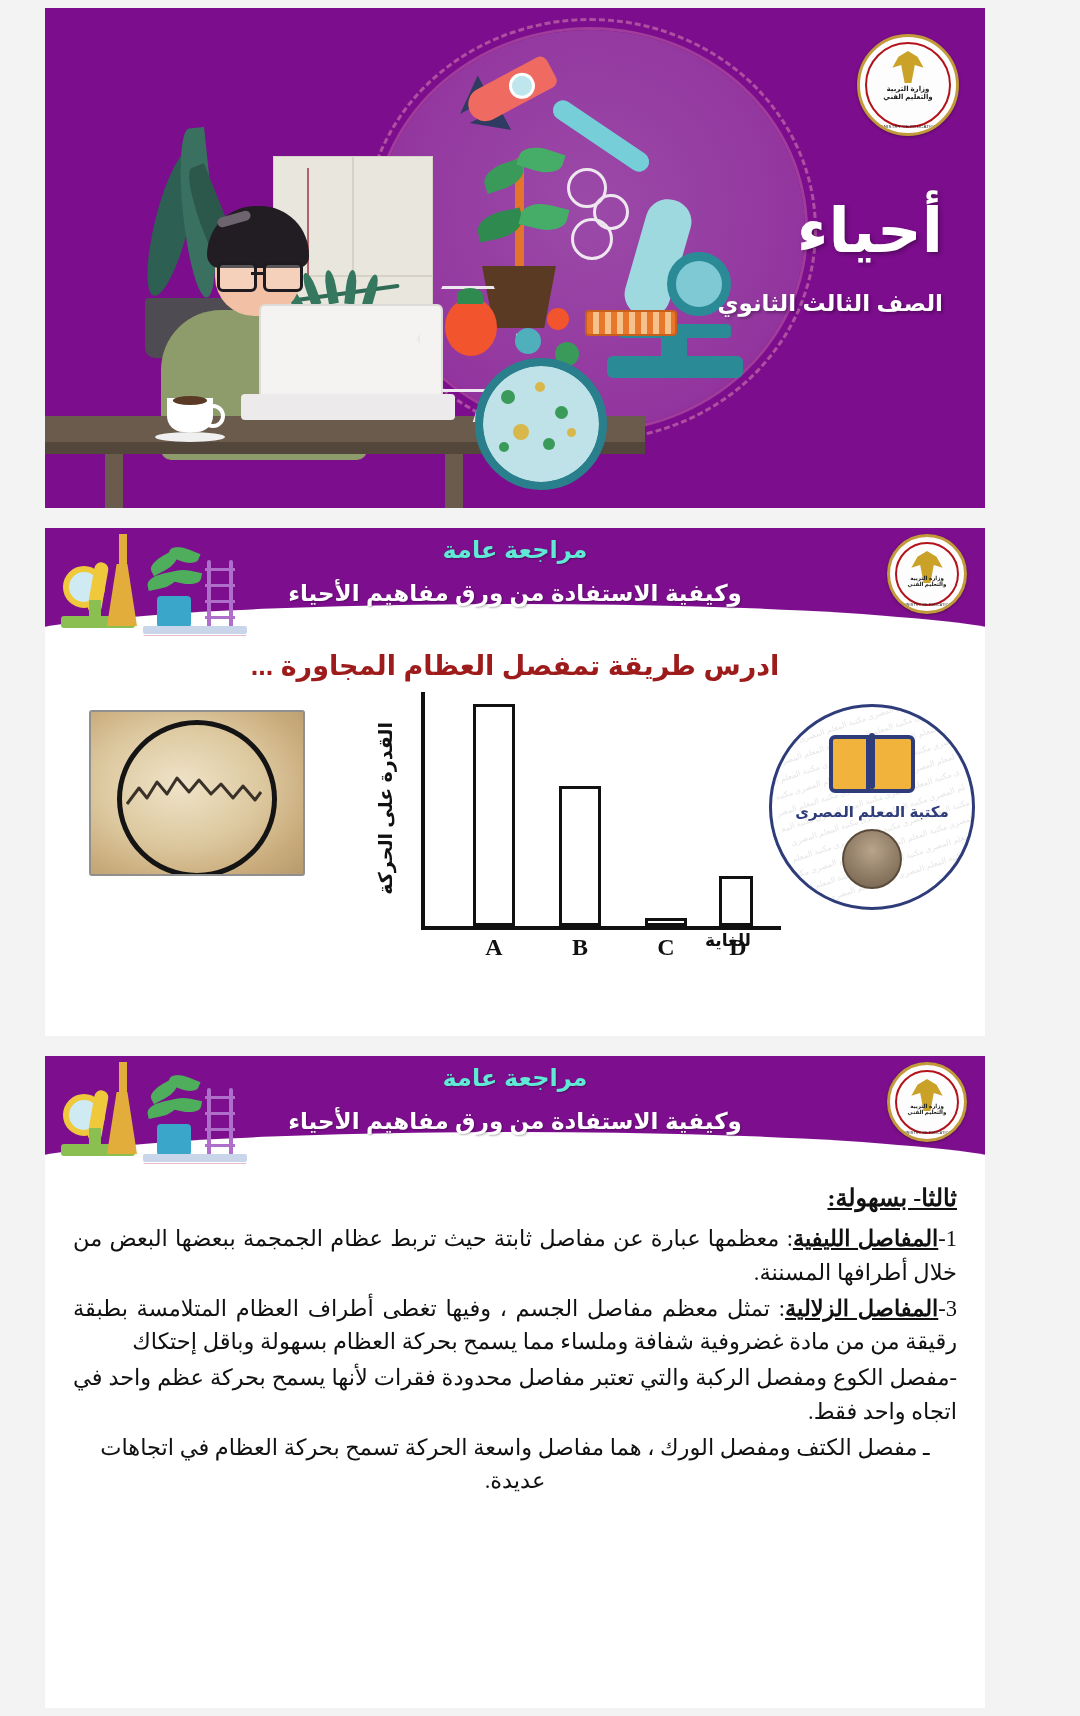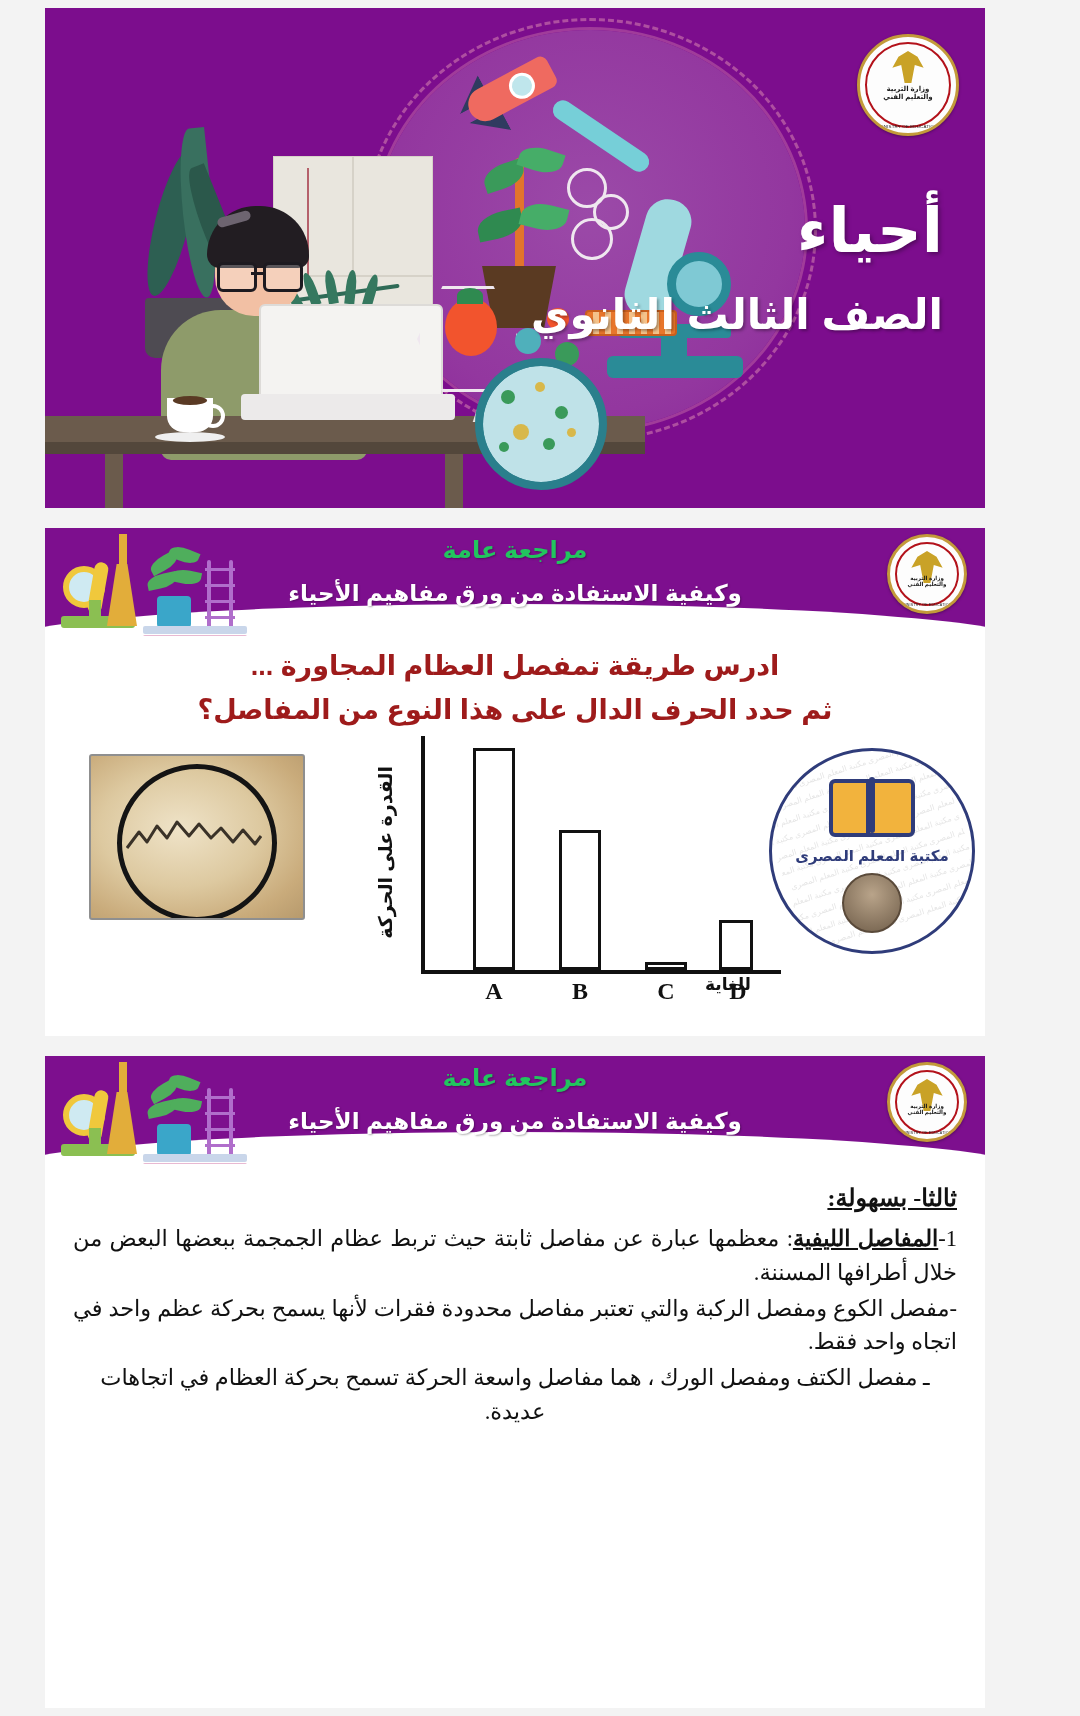--- a/index.html
+++ b/index.html
@@ -120,21 +120,21 @@
   .germ{position:absolute;border-radius:50%;background:#3a9a5a;}
 
   .hero-title{
     position:absolute;right:42px;top:186px;
     color:#fff;font-weight:bold;font-size:62px;
     text-shadow:2px 2px 4px rgba(0,0,0,.35);
     letter-spacing:1px;
   }
   .hero-sub{
     position:absolute;right:42px;top:282px;
-    color:#fff;font-weight:bold;font-size:42px;
+    color:#fff;font-weight:bold;font-size:23px;
     text-shadow:2px 2px 3px rgba(0,0,0,.3);
   }
   
   .logo{
     position:absolute;width:96px;height:96px;border-radius:50%;
     background:#fdfdfd;border:3px solid #c39a3a;
     box-shadow:0 1px 3px rgba(0,0,0,.35);overflow:hidden;
   }
   .logo .ring{position:absolute;inset:5px;border-radius:50%;border:2px solid #b3121b;}
   .logo .eagle{
@@ -156,21 +156,21 @@
   .card{position:absolute;left:45px;width:940px;background:#fff;}
   .card-head{
     position:relative;width:100%;height:108px;background:#7d0f8e;overflow:hidden;
   }
   .card-head:after{
     content:"";position:absolute;left:-5%;bottom:-46px;width:110%;height:78px;
     background:#fff;border-radius:50% 50% 0 0;
   }
   .head-title{
     position:absolute;left:0;right:0;top:8px;text-align:center;
-    color:#22c55e;font-weight:bold;font-size:24px;z-index:3;
+    color:#5eead4;font-weight:bold;font-size:24px;z-index:3;
     text-shadow:1px 1px 2px rgba(0,0,0,.3);
   }
   .head-sub{
     position:absolute;left:0;right:0;top:52px;text-align:center;
     color:#fff;font-weight:bold;font-size:23px;z-index:3;
     text-shadow:1px 1px 2px rgba(0,0,0,.3);
   }
   .logo.card-logo{right:18px;top:6px;width:74px;height:74px;z-index:4;}
 
   
@@ -437,21 +437,20 @@
       <div class="head-sub">وكيفية الاستفادة من ورق مفاهيم الأحياء</div>
       <div class="logo card-logo">
         <div class="ring"></div>
         <div class="eagle"></div>
         <div class="ar" style="top:38px;font-size:5.5px;">وزارة التربية<br>والتعليم الفني</div>
         <div class="en" style="font-size:3.6px;">MINISTRY OF EDUCATION</div>
       </div>
     </div>
 
     <div class="q-line">ادرس طريقة تمفصل العظام المجاورة ...</div>
-    <div class="q-line second">ثم حدد الحرف الدال على هذا النوع من المفاصل؟</div>
 
     <div class="c2-body">
 
       <div class="micro-photo">
         <div class="circle"></div>
         <svg class="suture" viewBox="0 0 138 64">
           <path d="M2 40 L14 24 L22 34 L32 18 L42 30 L52 14 L64 28 L74 16 L86 30 L96 20 L108 34 L118 22 L130 36 L136 28" fill="none" stroke="#3a3228" stroke-width="3" stroke-linejoin="round"></path>
         </svg>
       </div>
 
@@ -533,20 +532,23 @@
     </div>
 
     <div class="c3-body">
       <div class="c3-title">ثالثا- بسهولة:</div>
 
       <p class="c3-p">
         <span>1-</span><b>المفاصل الليفية</b><span>: معظمها عبارة عن مفاصل ثابتة  حيث تربط عظام الجمجمة ببعضها البعض من خلال أطرافها المسننة.</span>
       </p>
 
 
+      <p class="c3-p">
+        <span>3-</span><b>المفاصل الزلالية</b><span>: تمثل معظم مفاصل الجسم ، وفيها تغطى أطراف العظام المتلامسة بطبقة رقيقة من من مادة غضروفية شفافة وملساء مما يسمح بحركة العظام بسهولة وباقل إحتكاك</span>
+      </p>
 
 
       <p class="c3-p">-مفصل الكوع ومفصل الركبة والتي تعتبر مفاصل محدودة فقرات لأنها يسمح بحركة عظم واحد في اتجاه واحد فقط.</p>
       <p class="c3-p c3-center">ـ مفصل الكتف ومفصل الورك ، هما مفاصل واسعة الحركة تسمح بحركة العظام في اتجاهات عديدة.</p>
     </div>
   </div>
 
 </div>
 
 </body></html>

